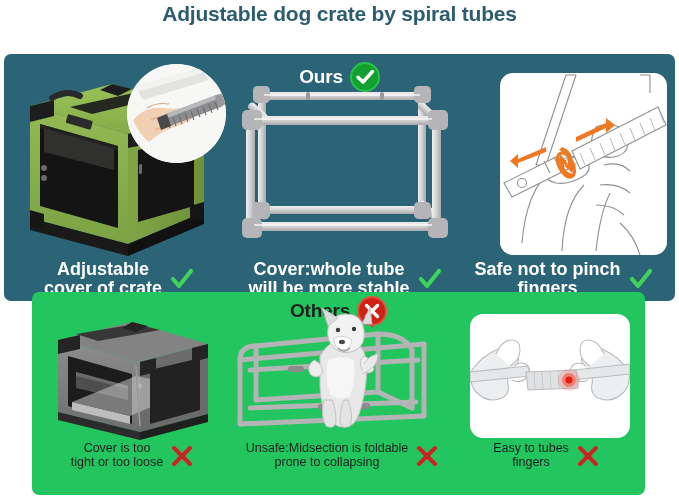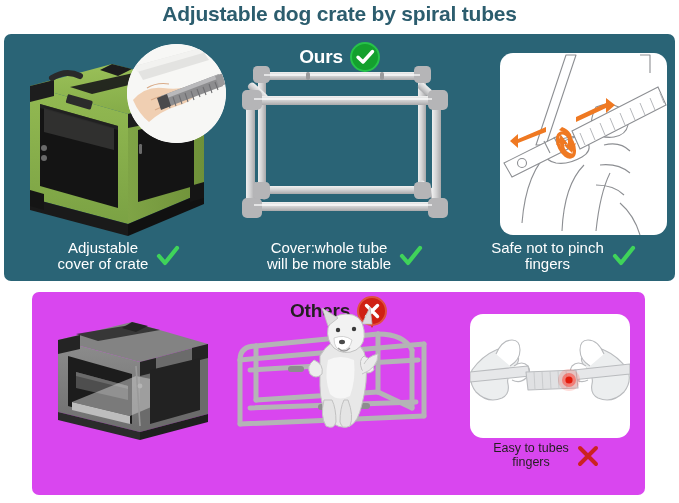--- a/index.html
+++ b/index.html
@@ -15,21 +15,21 @@
   
   .title{
     position:absolute;left:0;top:2px;width:679px;
     text-align:center;
     font-size:21px;font-weight:bold;letter-spacing:-0.2px;
     color:#2c5d6e;
   }
 
   
   .ours-panel{
-    position:absolute;left:4px;top:34px;width:671px;height:247px;
+    position:absolute;left:4px;top:54px;width:671px;height:247px;
     background:#2a6476;border-radius:7px;overflow:hidden;
   }
   .ours-header{
     position:absolute;left:0;top:5px;width:671px;text-align:center;
     display:flex;align-items:center;justify-content:center;gap:7px;
     height:36px;
   }
   .ours-header .lbl{
     font-size:19px;font-weight:bold;color:#ffffff;letter-spacing:-0.2px;
   }
@@ -52,35 +52,35 @@
 
   
   .cell{position:absolute;}
   .cell-img{position:absolute;overflow:hidden;}
 
   .cap{
     position:absolute;display:flex;align-items:center;justify-content:center;
     gap:8px;width:100%;
   }
   .cap .txt{
-    font-size:15px;font-weight:normal;line-height:1.08;text-align:center;
+    font-size:18px;font-weight:bold;line-height:1.08;text-align:center;
     white-space:pre-line;
   }
   .ours-panel .cap .txt{color:#ffffff;}
   .others-panel .cap .txt{color:#231f20;font-weight:normal;font-size:12.5px;}
   .check{flex:0 0 auto;}
   .xmark{flex:0 0 auto;}
 
   
   .crate{position:absolute;left:0;top:0;width:100%;height:100%;}
 
   
   .others-panel{
     position:absolute;left:32px;top:292px;width:613px;height:203px;
-    background:#d946ef;border-radius:7px;overflow:hidden;
+    background:#22c55e;border-radius:7px;overflow:hidden;
   }
   .others-header{
     position:absolute;left:0;top:2px;width:613px;
     display:flex;align-items:center;justify-content:center;gap:7px;height:34px;
   }
   .others-header .lbl{
     font-size:19px;font-weight:bold;color:#231f20;letter-spacing:-0.2px;
   }
 
   
@@ -391,20 +391,27 @@
 
           <path d="M100,52 L104,112" stroke="#9a9a9a" stroke-width="1.6"></path>
           <circle cx="104" cy="72" r="2.4" fill="#b5b5b5"></circle>
 
           <polygon points="22,98 104,118 104,126 22,106" fill="#2b2b2b"></polygon>
           <polygon points="104,118 172,100 172,108 104,126" fill="#1f1f1f"></polygon>
         </svg>
       </div>
     </div>
 
+    <div class="cap" style="left:4px;top:150px;width:192px;">
+      <span class="txt">Cover is too
+tight or too loose</span>
+      <svg class="xmark" width="22" height="22" viewBox="0 0 22 22">
+        <path d="M3 3 L19 19 M19 3 L3 19" stroke="#cc2222" stroke-width="4" stroke-linecap="round"></path>
+      </svg>
+    </div>
 
     <div class="cell" style="left:196px;top:12px;width:228px;height:142px;">
       <div class="cell-img" style="left:0;top:0;width:228px;height:142px;">
         <svg viewBox="0 0 228 142" width="228" height="142">
 
           <g fill="none" stroke="#b4b4b6" stroke-width="5" stroke-linecap="round">
 
             <path d="M28,42 L150,30"></path>
 
             <path d="M28,42 L28,96"></path>
@@ -460,20 +467,27 @@
 
             <path d="M96,96 q-4,16 2,26 q8,4 10,-4 q0,-14 -4,-22 Z" fill="#e4e4e4" stroke="#c2c2c2" stroke-width="1"></path>
             <path d="M120,96 q6,16 2,26 q-8,4 -10,-4 q0,-14 4,-22 Z" fill="#e4e4e4" stroke="#c2c2c2" stroke-width="1"></path>
 
             <path d="M134,70 q16,-6 16,-20 q-10,2 -14,10" fill="#eaeaea" stroke="#c6c6c6" stroke-width="1"></path>
           </g>
         </svg>
       </div>
     </div>
 
+    <div class="cap" style="left:186px;top:150px;width:248px;">
+      <span class="txt">Unsafe:Midsection is foldable
+prone to collapsing</span>
+      <svg class="xmark" width="22" height="22" viewBox="0 0 22 22">
+        <path d="M3 3 L19 19 M19 3 L3 19" stroke="#cc2222" stroke-width="4" stroke-linecap="round"></path>
+      </svg>
+    </div>
 
     <div class="cell" style="left:424px;top:22px;width:186px;height:128px;">
       <div class="wcard" style="left:14px;top:0;width:160px;height:124px;">
         <svg viewBox="0 0 160 124" width="160" height="124">
           <g fill="#ffffff" stroke="#b9bbbe" stroke-width="1.1" stroke-linejoin="round">
 
             <path d="M2,56 q10,-14 24,-20 q12,-6 20,2 q6,8 -2,16 q-8,8 -6,16 q2,10 -6,14 q-14,6 -26,-6 q-8,-10 -4,-22 Z" fill="#eceeef"></path>
             <path d="M26,40 q6,-14 16,-14 q8,0 8,10 q0,10 -10,16"></path>
             <path d="M44,52 q8,-6 14,0 q4,6 -2,12 q-6,6 -14,2"></path>
 

